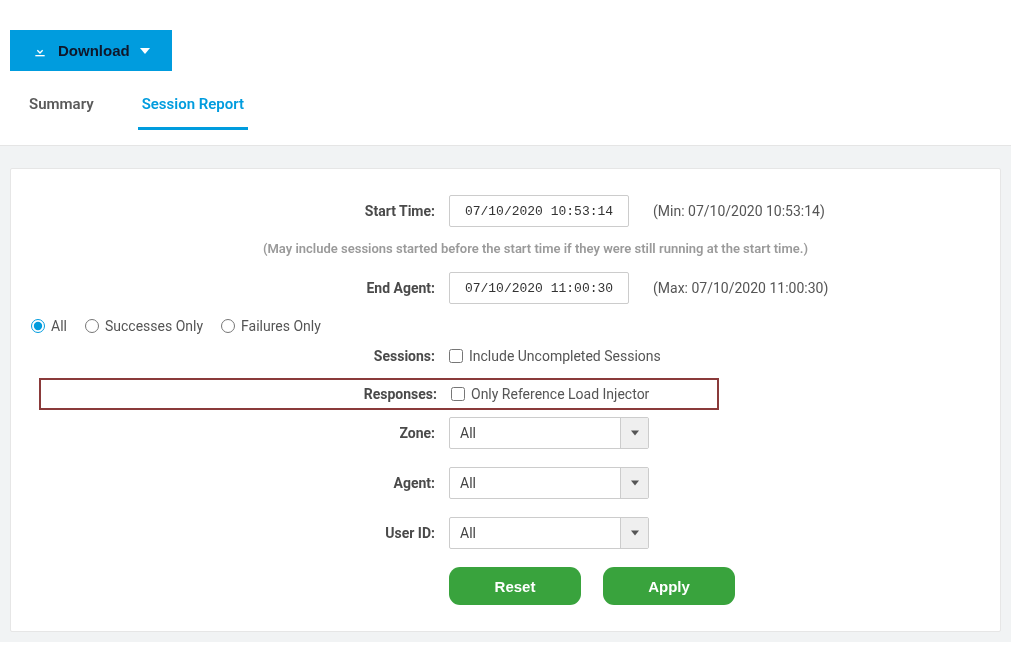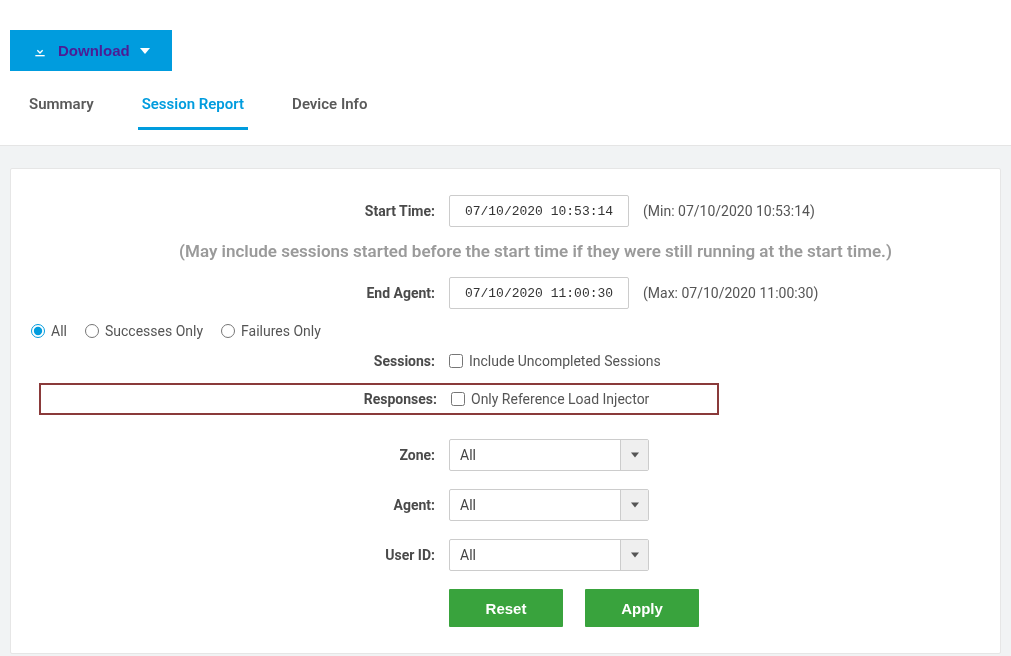--- a/index.html
+++ b/index.html
@@ -29,21 +29,21 @@
       width: 18px;
       height: 18px;
     }
     .title {
       font-size: 20px;
       font-weight: 700;
       color: #222;
     }
     .download-btn {
       background: #009cde;
-      color: #4c1d95;
+      color: #0f172a;
       border: none;
       padding: 12px 22px;
       font-size: 15px;
       font-weight: 600;
       display: flex;
       align-items: center;
       gap: 10px;
       cursor: pointer;
     }
     .download-icon svg, .dropdown-caret svg { display: block; }
@@ -85,41 +85,41 @@
       width: 418px;
       text-align: right;
       padding-right: 14px;
       font-size: 14px;
       font-weight: 700;
       color: #4a4a4a;
     }
     .form-value {
       display: flex;
       align-items: center;
-      gap: 14px;
+      gap: 24px;
     }
     .text-input {
       width: 180px;
       height: 32px;
       border: 1px solid #ccc;
       border-radius: 2px;
       text-align: center;
       font-family: "Courier New", monospace;
       font-size: 13px;
       color: #333;
       padding: 0 6px;
     }
     .hint {
       color: #555;
       font-size: 14px;
     }
     .note-row {
       text-align: center;
       color: #9a9a9a;
-      font-size: 17px;
+      font-size: 13px;
       font-weight: 600;
       margin: 4px 0 16px 0;
       padding-left: 60px;
     }
     .radio-group, .checkbox-group {
       display: flex;
       align-items: center;
       gap: 8px;
     }
     .radio-group { gap: 18px; }
@@ -137,21 +137,21 @@
     }
     .checkbox-item input[type="checkbox"] {
       width: 14px;
       height: 14px;
     }
     .highlighted {
       border: 2px solid #8a3a3a;
       padding: 6px 0;
       width: 680px;
       margin-left: 8px;
-      margin-bottom: 24px;
+      margin-bottom: 7px;
     }
     .highlighted .form-label {
       width: 410px;
     }
     .select-wrap {
       display: flex;
       width: 200px;
       height: 32px;
       border: 1px solid #ccc;
       border-radius: 2px;
@@ -178,24 +178,24 @@
       display: flex;
       gap: 22px;
       margin-top: 18px;
       margin-left: 418px;
     }
     .btn {
       border: none;
       color: #fff;
       font-weight: 700;
       font-size: 15px;
-      width: 114px;
+      width: 132px;
       height: 38px;
       cursor: pointer;
-      border-radius: 1px;
+      border-radius: 11px;
     }
     .btn-green { background: #39a33d; }
     .form-row.select-row { margin-bottom: 18px; }
   </style>
 </head>
 <body>
 
 <div class="page">
 
   <div class="header">
@@ -211,21 +211,20 @@
         <svg width="10" height="10" viewBox="0 0 10 10" fill="#fff">
             <path d="M0 2 L10 2 L5 8 Z"></path>
           </svg>
       </span>
     </button>
   </div>
 
   <div class="tabs">
     <div class="tab">Summary</div>
     <div class="tab active">Session Report</div>
-    <div class="tab">Device Info</div>
   </div>
 
   <div class="content-area">
     <div class="panel">
 
       <div class="form-row">
         <div class="form-label">Start Time:</div>
         <div class="form-value">
           <input type="text" class="text-input" value="07/10/2020 10:53:14" style="">
           <span class="hint">(Min: 07/10/2020 10:53:14)</span>

